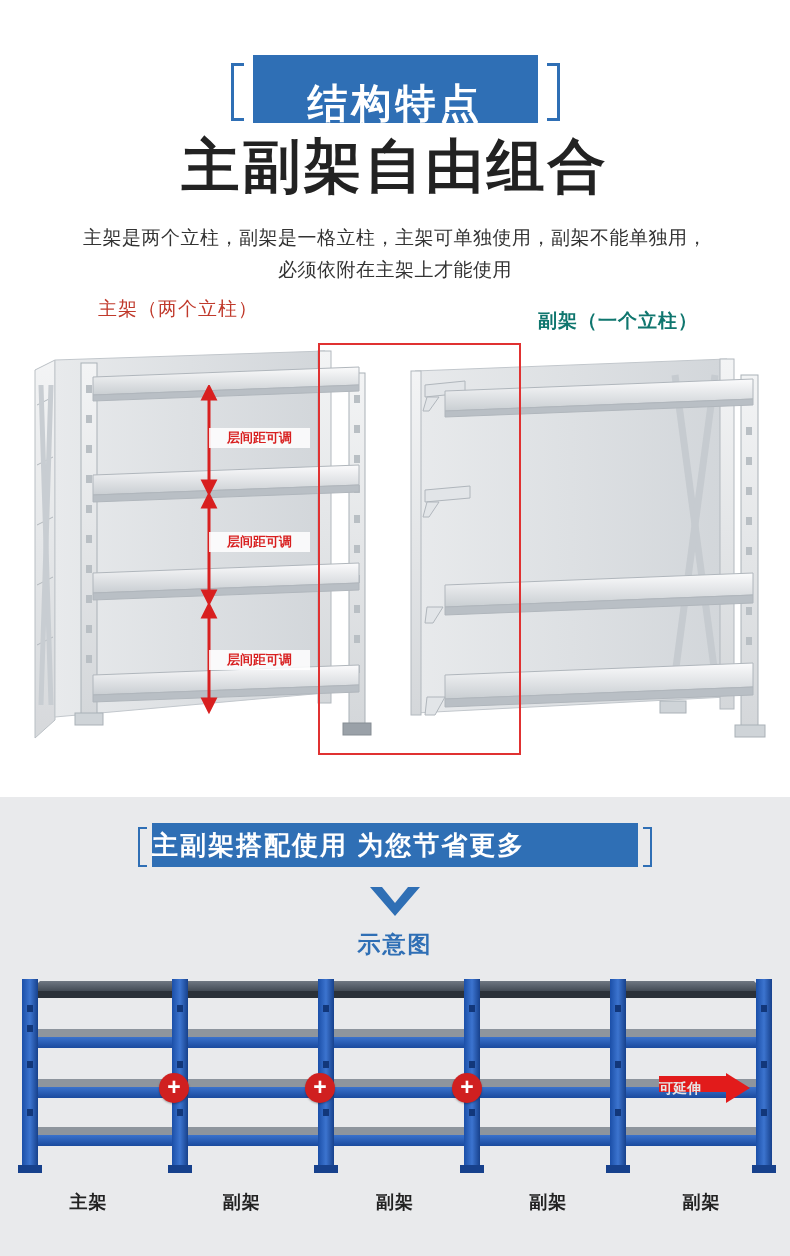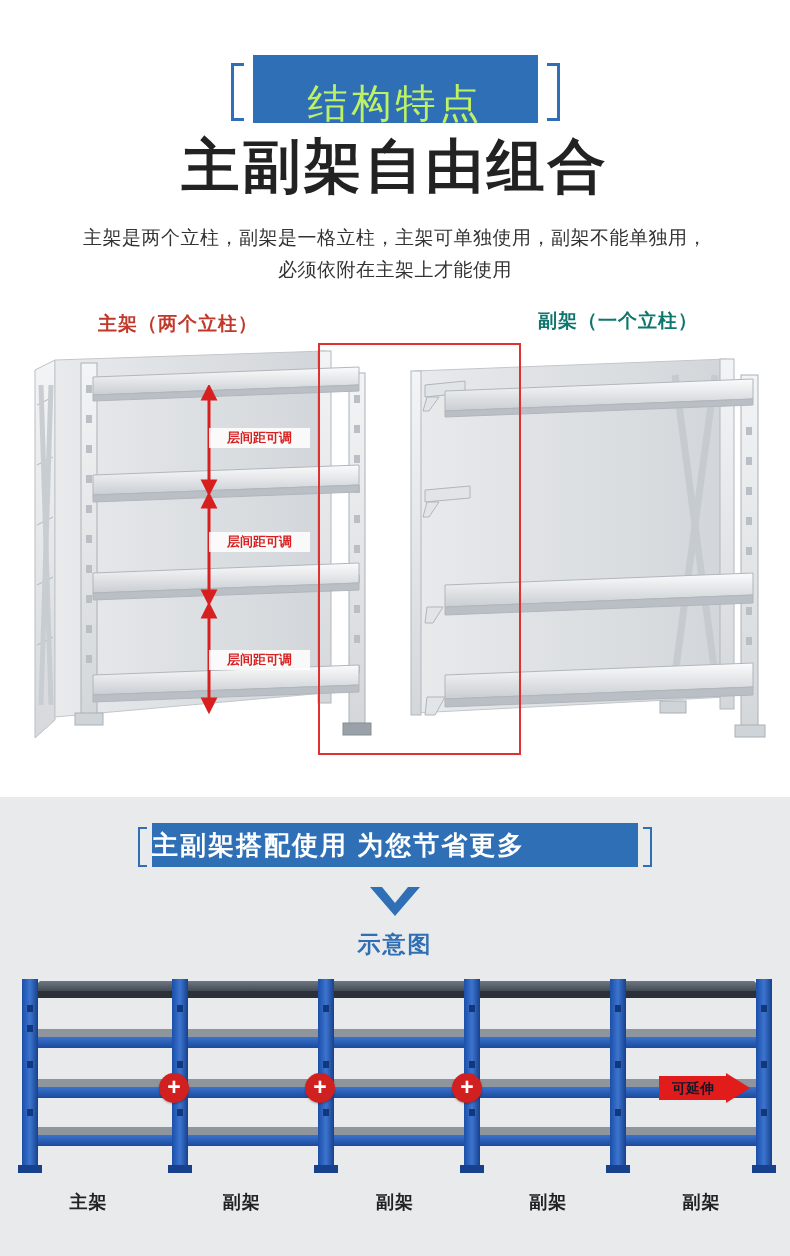--- a/index.html
+++ b/index.html
@@ -32,23 +32,23 @@
     top: 55px;
     width: 285px;
     height: 68px;
     background: #2f6fb5;
     display: flex;
     align-items: center;
     justify-content: center;
     box-sizing: border-box;
   }
   .badge span {
-    color: #bef264;
+    color: #ffffff;
     font-size: 40px;
-    font-weight: normal;
+    font-weight: bold;
     letter-spacing: 4px;
     line-height: 1;
     margin-top: 28px;
   }
   .badge::before,
   .badge::after {
     content: "";
     position: absolute;
     top: 8px;
     width: 10px;
@@ -78,23 +78,23 @@
     text-align: center;
     font-size: 19px;
     color: #333333;
     line-height: 32px;
     letter-spacing: 0.5px;
   }
 
   .lbl-main-frame {
     position: absolute;
     left: 98px;
-    top: 311px;
+    top: 296px;
     font-size: 19px;
-    font-weight: bold;
+    font-weight: normal;
     color: #c0392b;
     letter-spacing: 1px;
   }
   .lbl-sub-frame {
     position: absolute;
     left: 538px;
     top: 308px;
     font-size: 19px;
     font-weight: bold;
     color: #0f766e;
@@ -220,27 +220,26 @@
   .extend-tag {
     position: absolute;
     left: 659px;
     top: 1073px;
     width: 101px;
     height: 30px;
   }
   .extend-tag .tag-body {
     position: absolute;
     left: 0; top: 3px;
-    width: 68px; height: 24px;
+    width: 68px; height: 16px;
     background: #e21b1b;
-    color: #0f172a;
+    color: #e5e5e5;
     font-size: 14px;
     font-weight: bold;
     line-height: 24px;
-    text-align: center;
   }
   .extend-tag .tag-head {
     position: absolute;
     left: 67px; top: 0;
     width: 0; height: 0;
     border-top: 15px solid transparent;
     border-bottom: 15px solid transparent;
     border-left: 24px solid #e21b1b;
   }
 

